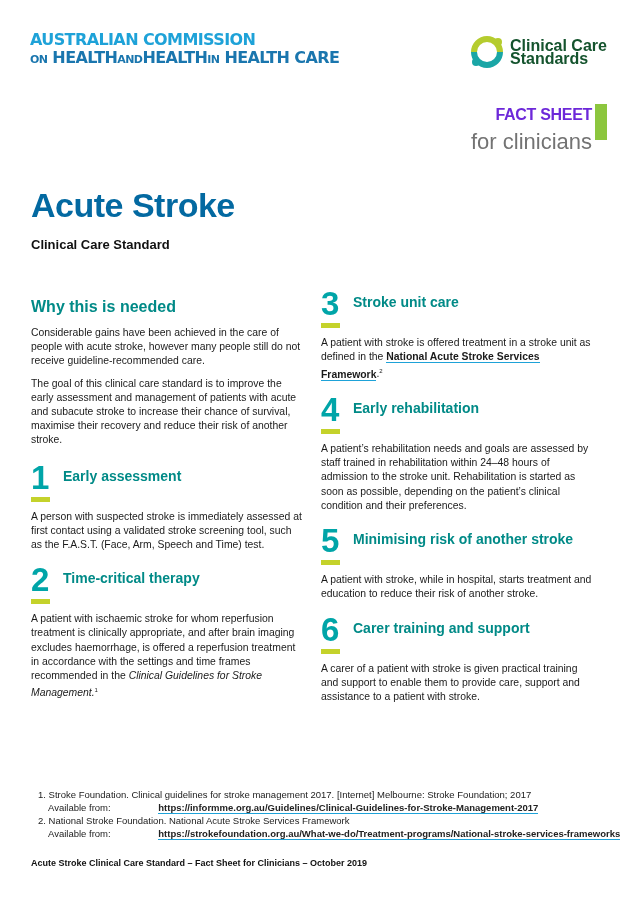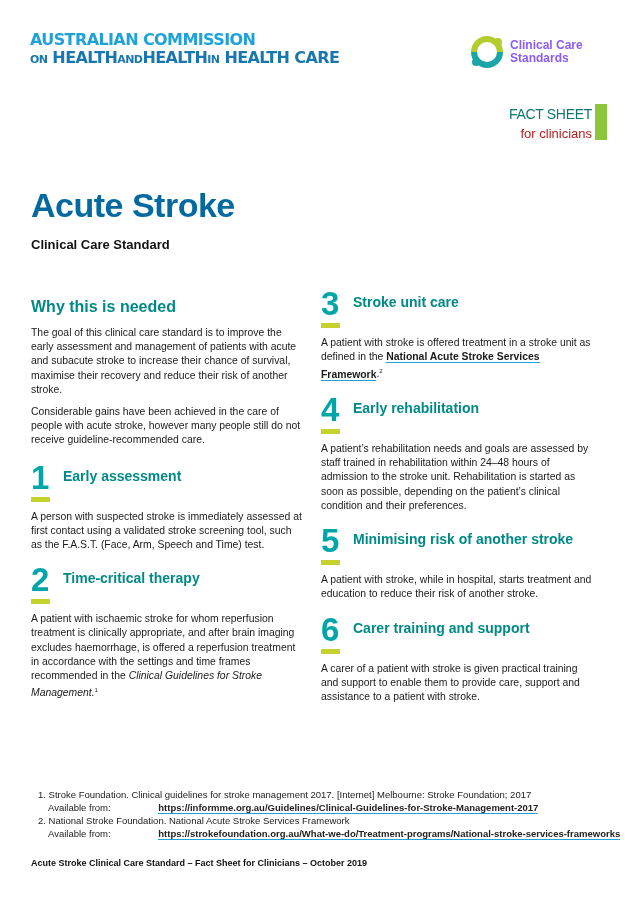--- a/index.html
+++ b/index.html
@@ -6,25 +6,25 @@
   html, body { width: 625px; height: 920px; background: #ffffff; overflow: hidden; }
   body { font-family: "Liberation Sans", sans-serif; color: #1a1a1a; position: relative; }
 
   .org-logo { position: absolute; left: 30px; top: 32px; line-height: 1; }
   .org-line1 { font-family: "DejaVu Sans", sans-serif; font-size: 16px; font-weight: bold; color: #1ea2d8; letter-spacing: -0.6px; }
   .org-line2 { font-family: "DejaVu Sans", sans-serif; font-size: 16px; font-weight: bold; color: #1a76ae; letter-spacing: -0.6px; margin-top: 2px; }
   .org-line2 .sm { font-size: 11px; }
 
   .ccs-logo { position: absolute; left: 470px; top: 35px; display: flex; align-items: center; }
   .ccs-logo svg { width: 34px; height: 34px; }
-  .ccs-text { margin-left: 6px; font-size: 12px; font-weight: bold; color: #8b5cf6; line-height: 13px; }
+  .ccs-text { margin-left: 6px; font-size: 16px; font-weight: bold; color: #14532d; line-height: 13px; }
 
   .fact-sheet { position: absolute; right: 33px; top: 105px; text-align: right; }
-  .fact-title { font-size: 14px; font-weight: normal; color: #0f766e; line-height: 19px; letter-spacing: -0.3px; }
-  .fact-sub { font-size: 13px; color: #b91c1c; line-height: 19px; }
+  .fact-title { font-size: 16px; font-weight: bold; color: #6d28d9; line-height: 19px; letter-spacing: -0.3px; }
+  .fact-sub { font-size: 22px; color: #737373; line-height: 19px; margin-top: 8px; }
   .fact-bar { position: absolute; right: 18px; top: 104px; width: 12px; height: 36px; background: #8cc63e; }
 
   .page-title { position: absolute; left: 31px; top: 186px; font-size: 34px; font-weight: bold; color: #0369a1; letter-spacing: -0.5px; }
   .page-subtitle { position: absolute; left: 31px; top: 237px; font-size: 13px; font-weight: bold; color: #111; }
 
   .col { position: absolute; width: 272px; }
   .col-left { left: 31px; top: 298px; }
   .col-right { left: 321px; top: 288px; }
 
   h2.why { font-size: 16px; font-weight: bold; color: #008a87; margin-bottom: 10px; }
@@ -77,22 +77,22 @@
   <div class="fact-title">FACT SHEET</div>
   <div class="fact-sub">for clinicians</div>
 </div>
 <div class="fact-bar"></div>
 
 <h1 class="page-title">Acute Stroke</h1>
 <div class="page-subtitle">Clinical Care Standard</div>
 
 <div class="col col-left">
   <h2 class="why">Why this is needed</h2>
+  <p class="body">Considerable gains have been achieved in the care of people with acute stroke, however many people still do not receive guideline-recommended care.</p>
   <p class="body">The goal of this clinical care standard is to improve the early assessment and management of patients with acute and subacute stroke to increase their chance of survival, maximise their recovery and reduce their risk of another stroke.</p>
-  <p class="body">Considerable gains have been achieved in the care of people with acute stroke, however many people still do not receive guideline-recommended care.</p>
 
   <div class="std" style="margin-top:14px;">
     <div class="std-head">
       <div class="std-num">1</div>
       <div class="std-bar"></div>
       <div class="std-title">Early assessment</div>
     </div>
     <div class="std-text">A person with suspected stroke is immediately assessed at first contact using a validated stroke screening tool, such as the F.A.S.T. (Face, Arm, Speech and Time) test.</div>
   </div>
 

